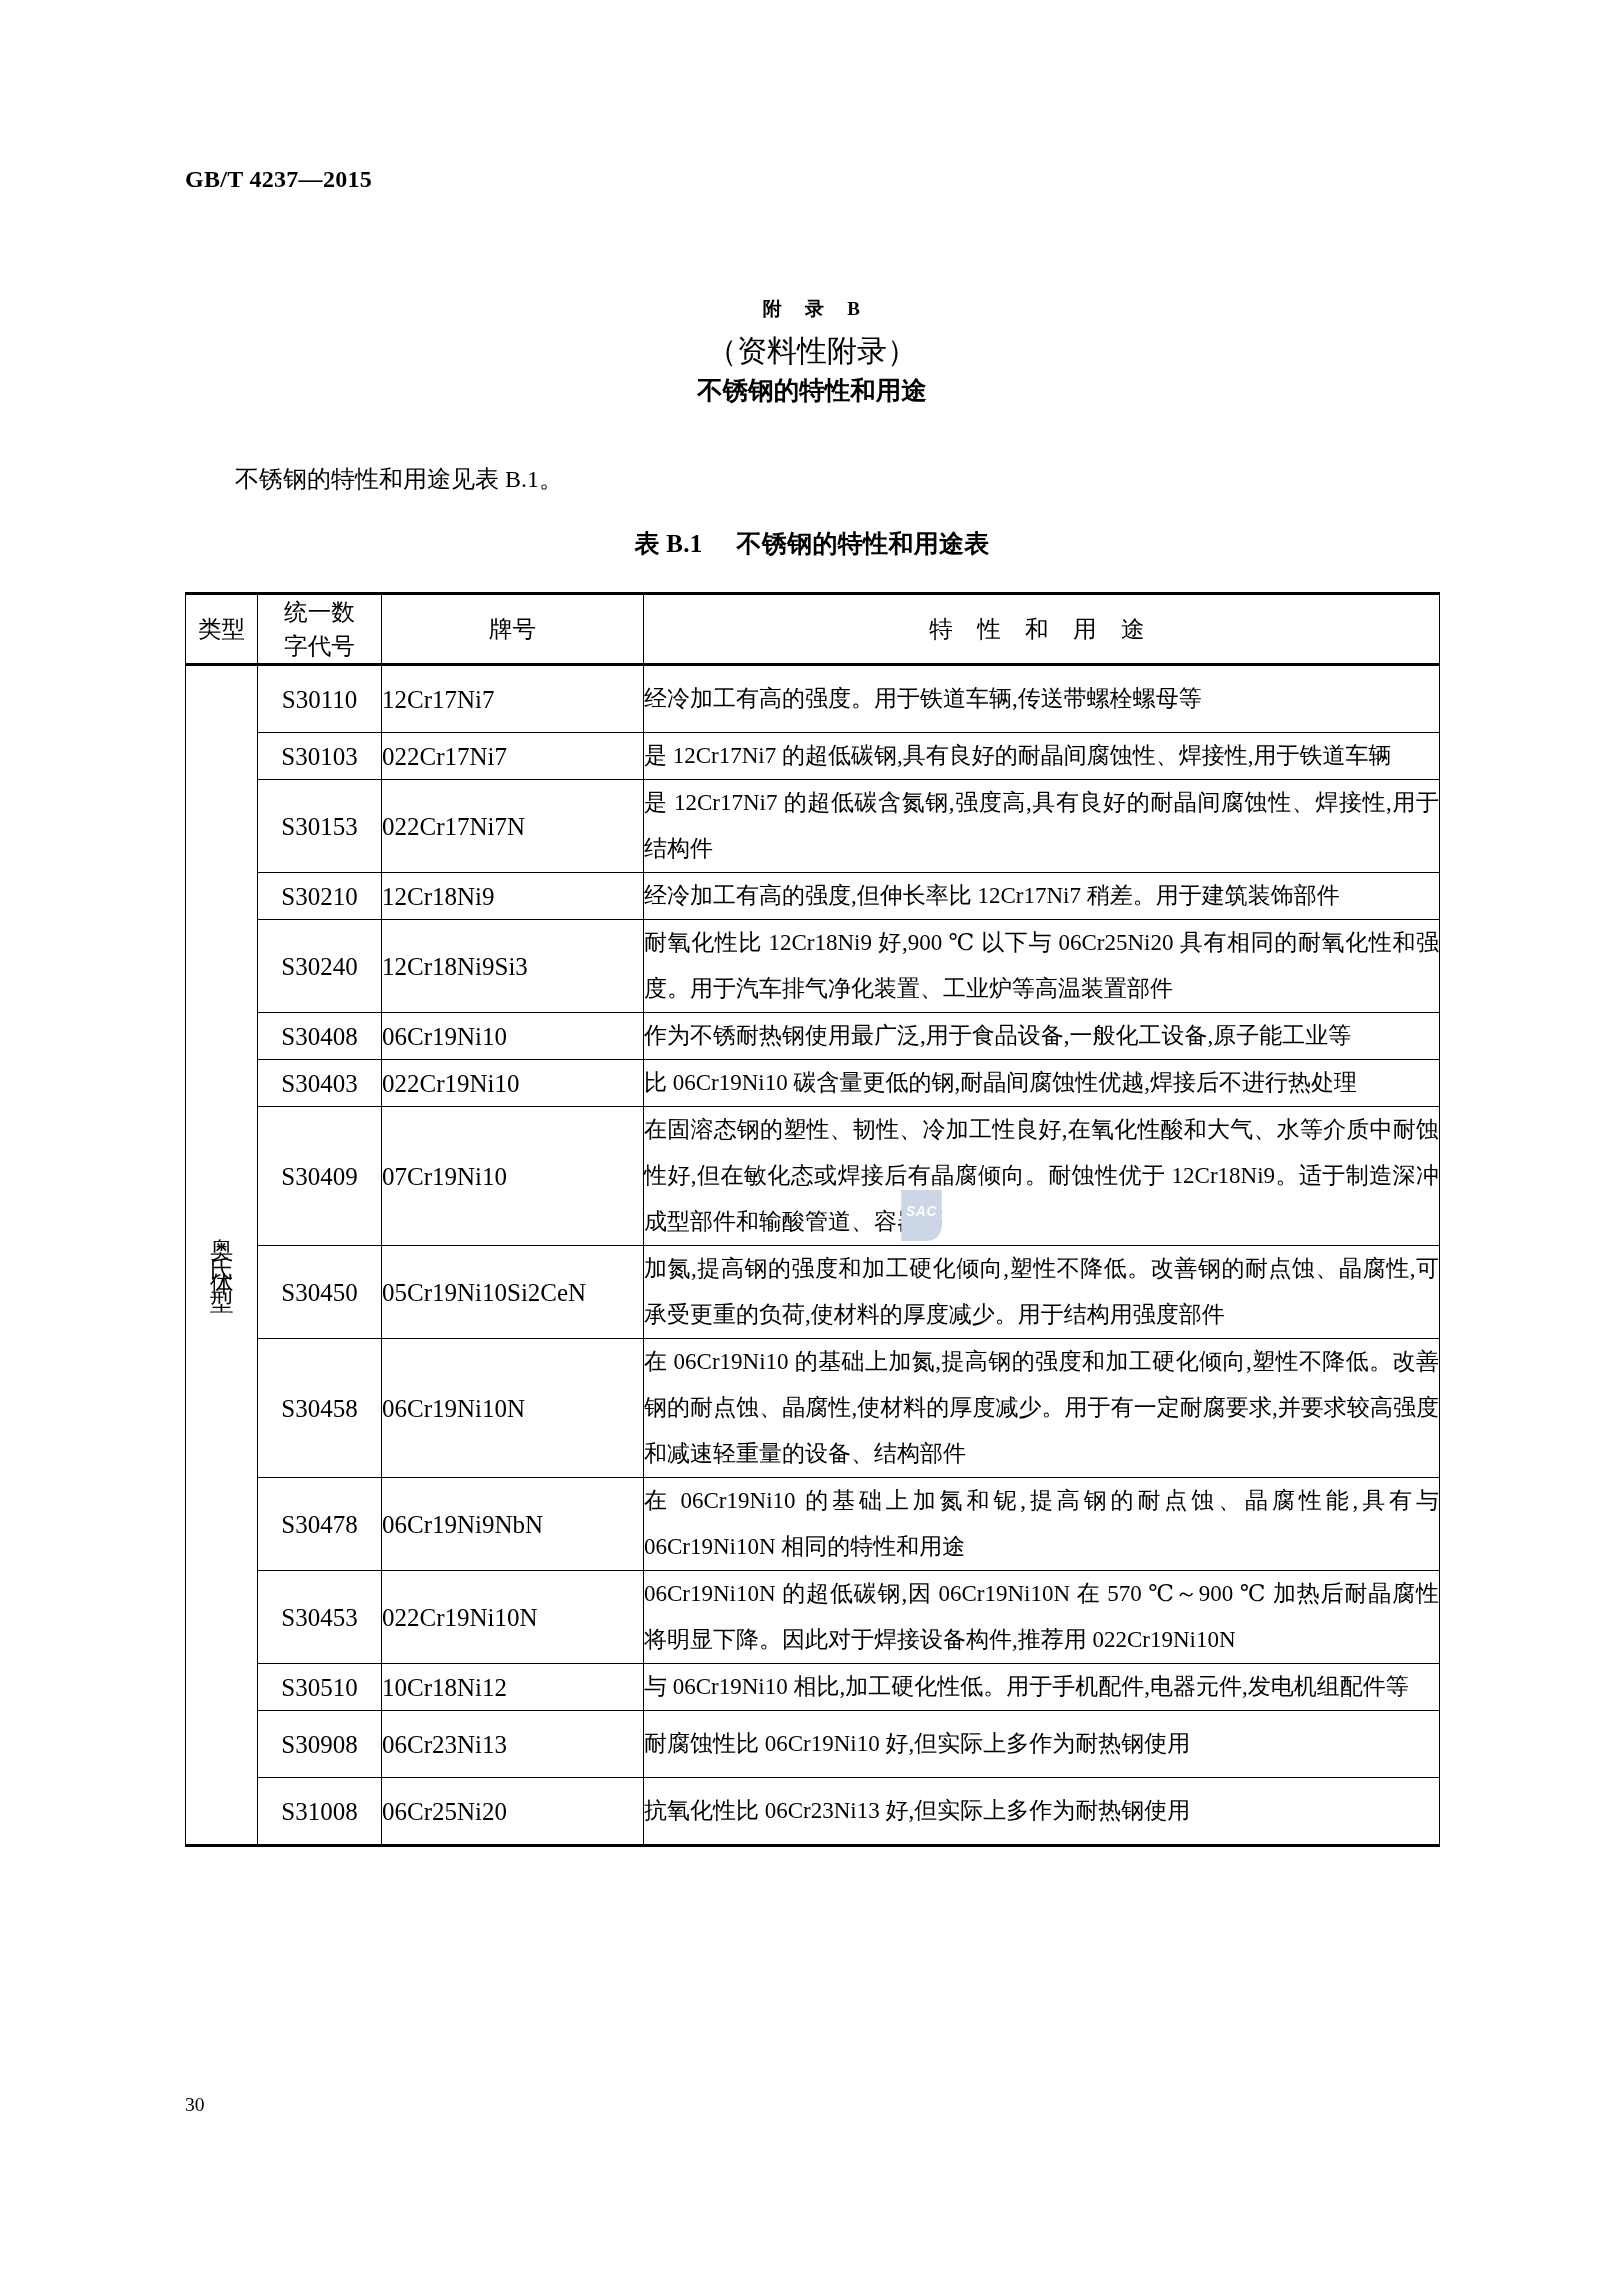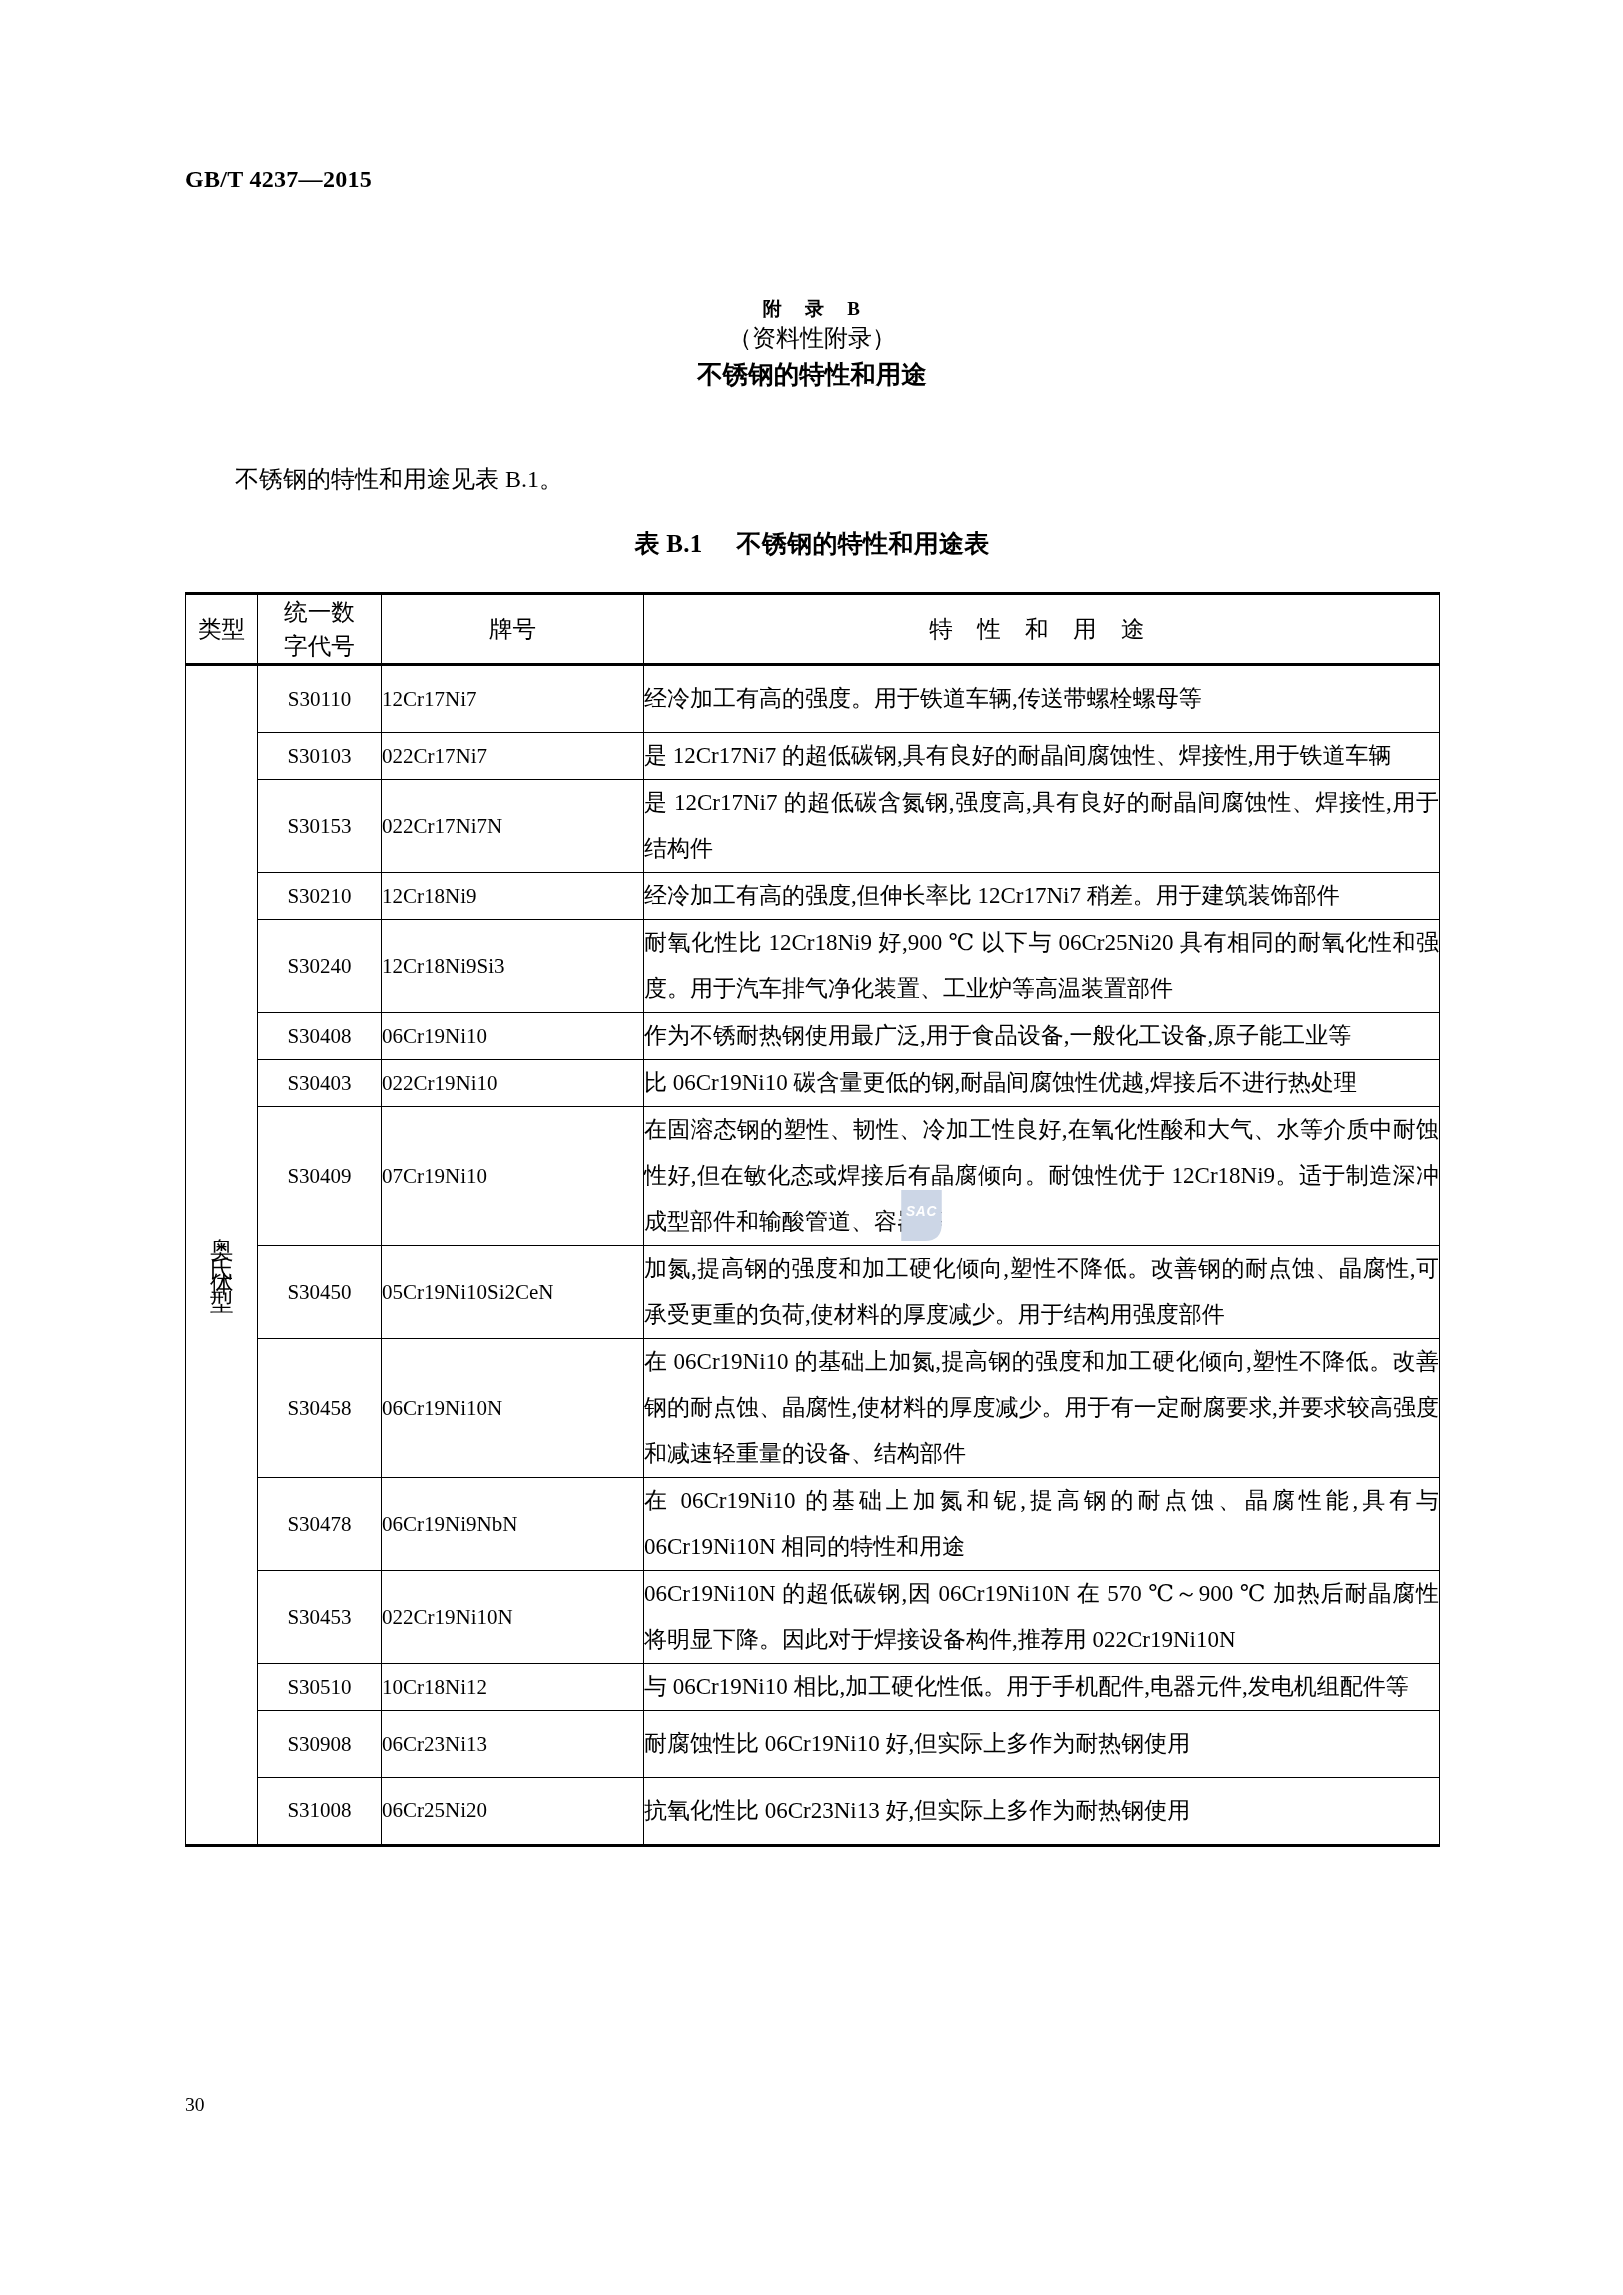--- a/index.html
+++ b/index.html
@@ -41,22 +41,22 @@
     text-align: center;
   }
   .annex-title {
     font-size: 19px;
     font-weight: 700;
     letter-spacing: 1.3px;
     line-height: 1.2;
   }
   .annex-title .sp { display: inline-block; width: 22px; }
   .annex-sub {
-    margin-top: 2px;
-    font-size: 24px;
+    margin-top: 10px;
+    font-size: 30px;
     font-weight: 400;
     line-height: 1.3;
   }
   .annex-name {
     margin-top: 4px;
     font-size: 25.5px;
     font-weight: 700;
     line-height: 1.3;
   }
 
@@ -117,21 +117,21 @@
   .th-cell {
     text-align: center;
     font-size: 23.6px;
     line-height: 1.45;
     padding: 17px 3.9px;
   }
   .th-cell.two-line { line-height: 1.45; }
   .th-spread { letter-spacing: 9.2px; padding-left: 9.2px; }
 
   .cell-code, .cell-grade {
-    font-size: 21px;
+    font-size: 25px;
     line-height: 1.4;
     padding: 14.4px 9.2px;
   }
   .cell-code { text-align: center; }
   .cell-grade { text-align: left; padding-left: 17px; }
 
   .cell-desc {
     font-size: 23px;
     line-height: 2.0;
     padding: 13px 17px 13px 19.6px;

